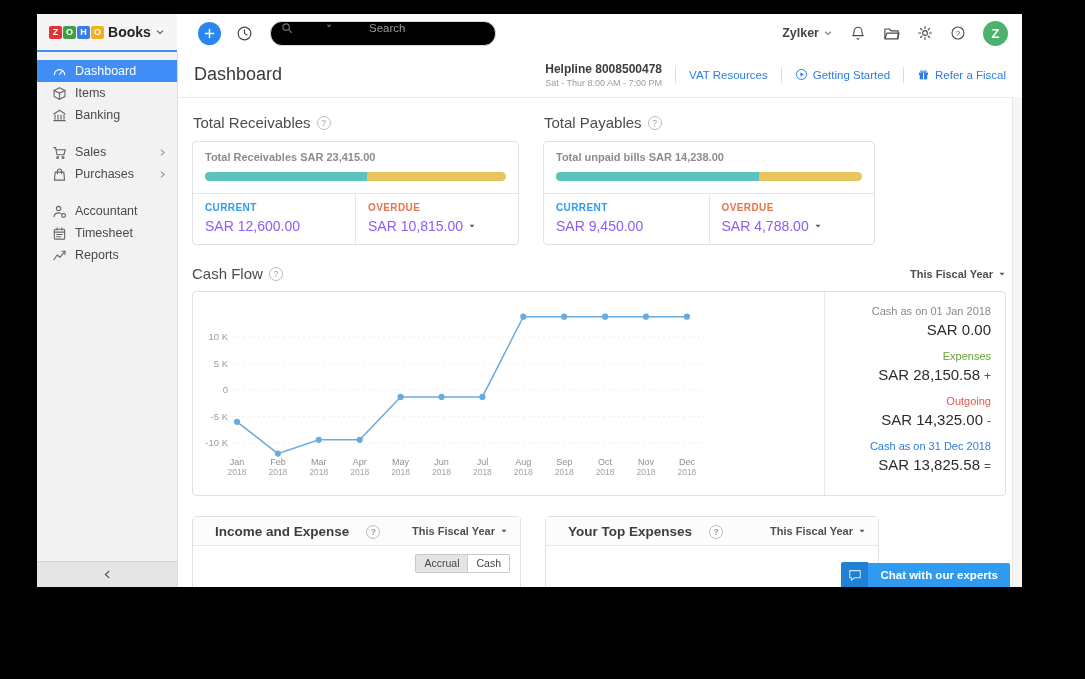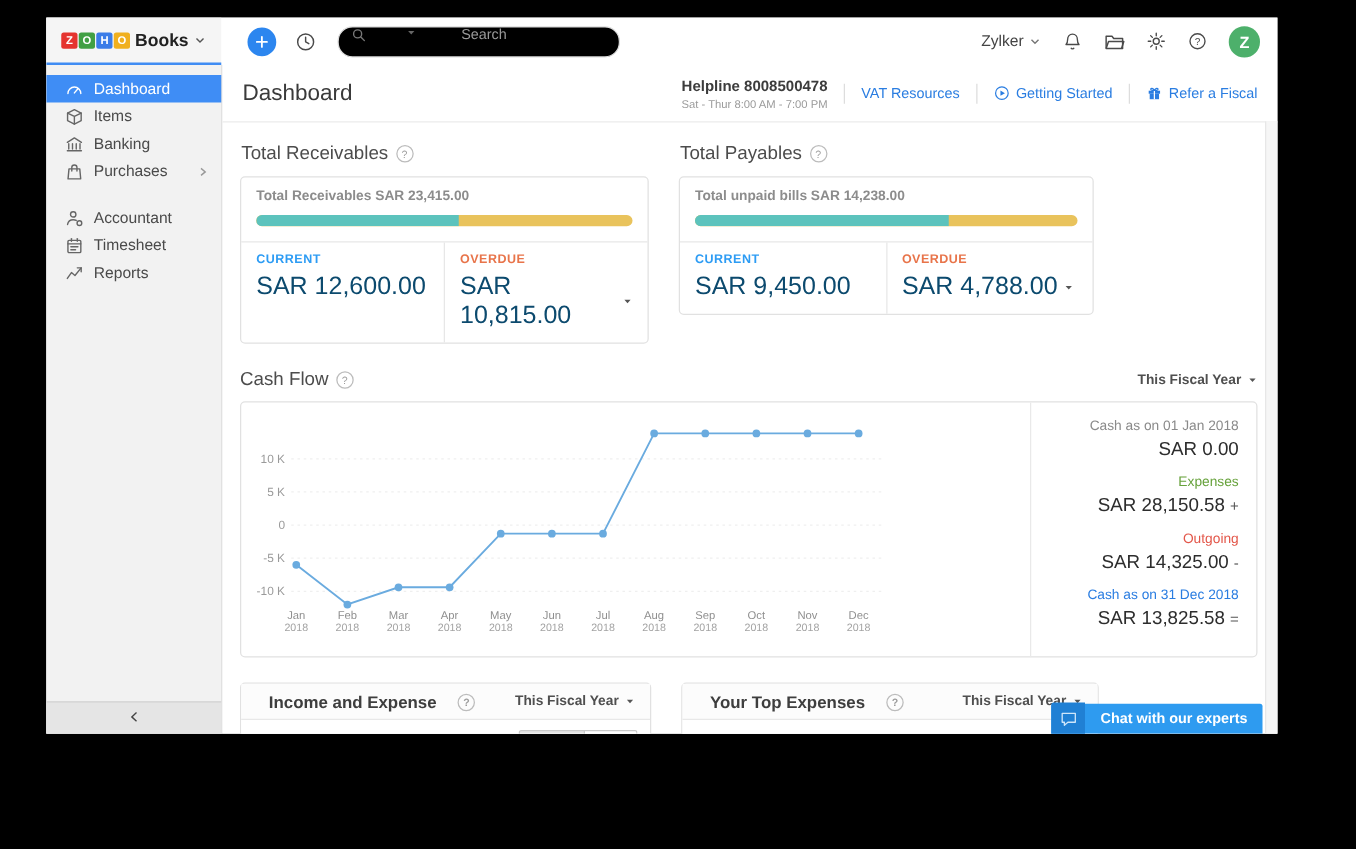--- a/index.html
+++ b/index.html
@@ -19,21 +19,21 @@
   .plus-btn{width:23px;height:23px;border-radius:50%;background:#2c86ef;border:none;color:#fff;
             display:flex;align-items:center;justify-content:center;cursor:pointer;padding:0;}
   .tb-icon{color:#4a4a4a;display:flex;align-items:center;cursor:pointer;}
   .clock-wrap{margin-left:15px;}
   .searchbar{margin-left:17px;width:204px;height:23px;border:1px solid #dcdcdc;border-radius:12px;
              background:#000000;display:flex;padding:0 10px;cursor:text;gap:30px;}
   .searchbar .sicon{color:#777;display:flex;}
   .searchbar .schev{color:#666;display:flex;margin-left:2px;}
   .placeholder{font-size:11.5px;color:#9a9a9a;margin-left:6px;}
   .topbar-right{margin-left:auto;display:flex;align-items:center;gap:17px;}
-  .org{font-size:12.5px;color:#444;display:flex;align-items:center;gap:4px;cursor:pointer;}
+  .org{font-size:12.5px;color:#444;display:flex;align-items:center;gap:4px;cursor:pointer;font-weight:bold;}
   .org .ochev{color:#777;display:flex;}
   .avatar{width:25px;height:25px;border-radius:50%;background:#4db06b;color:#fff;font-weight:bold;
           font-size:13px;display:flex;align-items:center;justify-content:center;cursor:pointer;}
   
   .appbody{flex:1;display:flex;min-height:0;}
   .sidebar{width:140px;flex:0 0 140px;background:#f2f2f2;border-right:1px solid #dcdcdc;
            display:flex;flex-direction:column;}
   .nav-items{flex:1;padding-top:8px;}
   .nav-item{height:22px;display:flex;align-items:center;padding:0 10px 0 15px;font-size:12.5px;
             color:#4a4a4a;cursor:pointer;}
@@ -67,21 +67,21 @@
   .metric-top{padding:9px 12px 12px;font-weight:bold;}
   .metric-summary{font-size:11px;color:#8c8c8c;margin-bottom:9px;}
   .progress{height:9px;border-radius:5px;overflow:hidden;display:flex;background:#e9c35c;}
   .progress-fill{background:#5cc3bd;height:100%;}
   .metric-bottom{border-top:1px solid #e7e7e7;display:flex;}
   .metric-cell{flex:1;padding:8px 12px 10px;}
   .metric-cell + .metric-cell{border-left:1px solid #e7e7e7;}
   .m-label{font-size:10px;font-weight:bold;letter-spacing:.4px;margin-bottom:5px;}
   .m-label.current{color:#2d9cf4;}
   .m-label.overdue{color:#e8744a;}
-  .m-value{font-size:20px;color:#0c4a6e;display:flex;align-items:center;}
+  .m-value{font-size:14px;color:#8b5cf6;display:flex;align-items:center;}
   .m-caret{color:#555;display:flex;margin-left:5px;cursor:pointer;}
   .sec-row{display:flex;align-items:center;margin:20px 0 9px;}
   .sec-row .sec-title{margin:0;}
   .period{margin-left:auto;font-size:11px;font-weight:bold;color:#4f4f4f;display:flex;
           align-items:center;gap:4px;cursor:pointer;}
   .period .m-caret{margin-left:1px;}
   .cashflow-card{border:1px solid #e1e1e1;border-radius:4px;display:flex;height:203px;background:#fff;}
   .chart-wrap{flex:1;padding:6px 0 0 8px;min-width:0;}
   .tick{font-size:9.5px;fill:#9a9a9a;}
   .xlab{font-size:9px;fill:#8f8f8f;}
@@ -231,20 +231,35 @@
               <svg width="15" height="15" viewBox="0 0 16 16" fill="none" stroke="currentColor" stroke-width="1.2" stroke-linecap="round" stroke-linejoin="round">
                 <path d="M2 6.3 8 2.5l6 3.8"></path>
                 <line x1="3.2" y1="7.5" x2="3.2" y2="12"></line>
                 <line x1="6.4" y1="7.5" x2="6.4" y2="12"></line>
                 <line x1="9.6" y1="7.5" x2="9.6" y2="12"></line>
                 <line x1="12.8" y1="7.5" x2="12.8" y2="12"></line>
                 <line x1="2" y1="13.5" x2="14" y2="13.5"></line>
               </svg>
             </span>
             <span class="nav-label">Banking</span>
+          </div>
+          <div class="nav-item gap">
+            <span class="ic">
+              <svg width="15" height="15" viewBox="0 0 16 16" fill="none" stroke="currentColor" stroke-width="1.2" stroke-linecap="round" stroke-linejoin="round">
+                <circle cx="6" cy="13.2" r="1"></circle>
+                <circle cx="11.8" cy="13.2" r="1"></circle>
+                <path d="M1.8 2.8h2l1.5 7.6h7.4L14.2 5H4.4"></path>
+              </svg>
+            </span>
+            <span class="nav-label">Sales</span>
+            <span class="nav-chev">
+              <svg width="9" height="9" viewBox="0 0 16 16" fill="none" stroke="currentColor" stroke-width="2">
+                <polyline points="5,3 11,8 5,13"></polyline>
+              </svg>
+            </span>
           </div>
           <div class="nav-item">
             <span class="ic">
               <svg width="15" height="15" viewBox="0 0 16 16" fill="none" stroke="currentColor" stroke-width="1.2" stroke-linecap="round" stroke-linejoin="round">
                 <path d="M3.4 5.4h9.2l.8 8.6H2.6z"></path>
                 <path d="M5.8 7.2V4.3a2.2 2.2 0 0 1 4.4 0v2.9"></path>
               </svg>
             </span>
             <span class="nav-label">Purchases</span>
             <span class="nav-chev">

